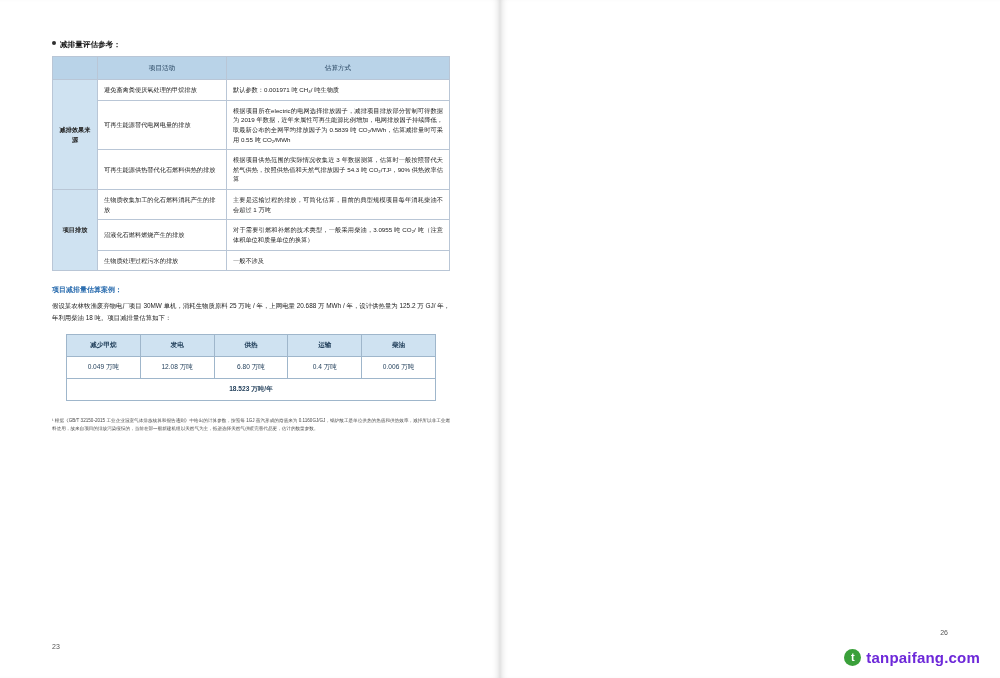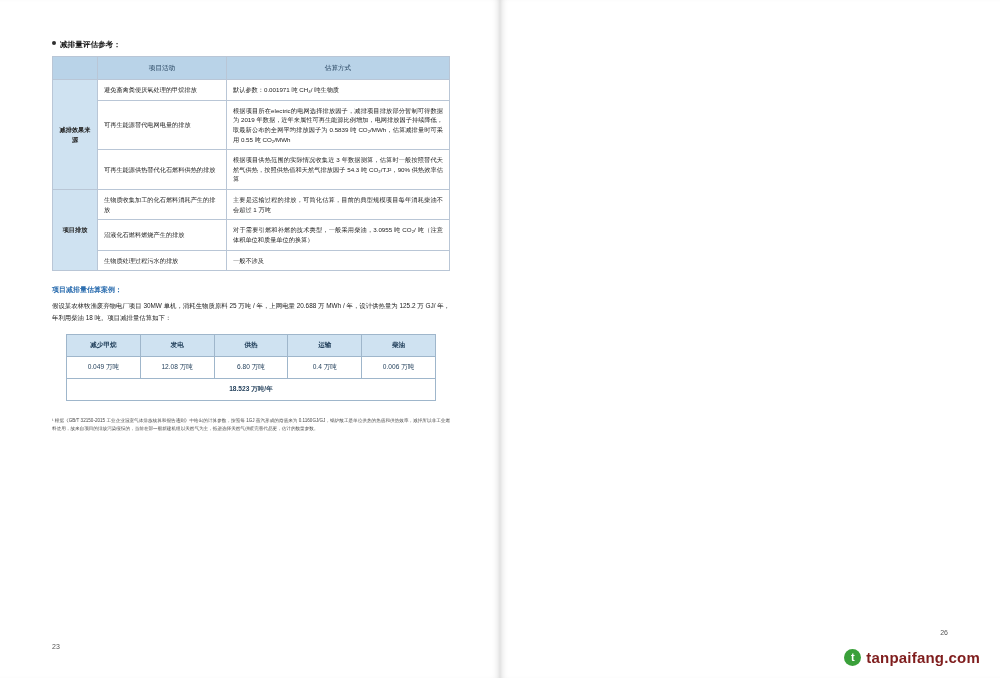--- a/index.html
+++ b/index.html
@@ -36,21 +36,21 @@
 
   .footnote{margin-top:16px;font-size:4.6px;line-height:1.7;color:#4a4a4a;text-align:justify;border-top:0;}
   .pg-left{position:absolute;left:52px;bottom:28px;font-size:7px;color:#555;}
 
   .pg-right{position:absolute;right:52px;bottom:42px;font-size:7px;color:#555;}
 
   
   .wm{position:absolute;right:20px;bottom:12px;display:flex;align-items:center;gap:5px;}
   .wm-badge{width:17px;height:17px;border-radius:50%;background:#3aa03a;display:flex;align-items:center;justify-content:center;}
   .wm-badge span{color:#fff;font-size:11px;font-weight:bold;line-height:1;}
-  .wm-text{font-size:15px;color:#7f1d1d;font-weight:bold;letter-spacing:.2px;}
+  .wm-text{font-size:15px;color:#6d28d9;font-weight:bold;letter-spacing:.2px;}
 </style>
 </head>
 <body>
 
 <div class="spread">
 
   <div class="page page-left">
     <div class="l-wrap">
 
       <div class="bullet-head">

